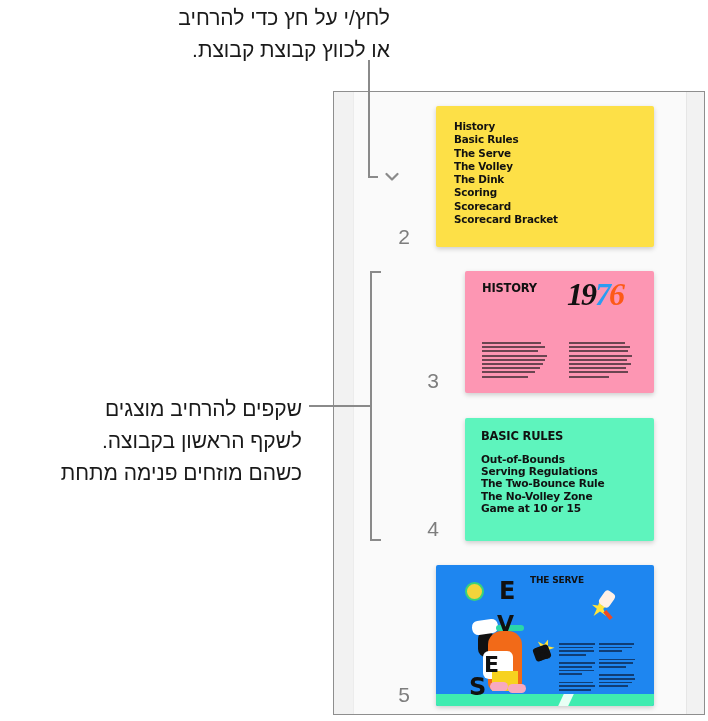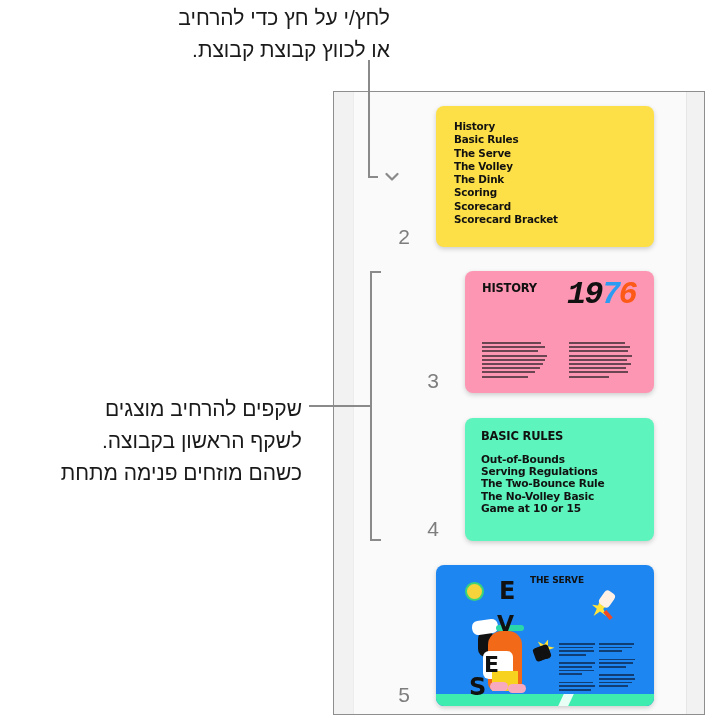--- a/index.html
+++ b/index.html
@@ -16,30 +16,30 @@
   .panel { position:absolute; left:333px; top:91px; width:372px; height:624px;
            border:1px solid #8e8e8e; background:#fafafa; box-sizing:border-box; overflow:hidden; }
   .panel .strip-left { position:absolute; left:0; top:0; width:19px; height:100%; background:#f2f2f2;
                        border-right:1px solid #ececec; }
   .panel .strip-right { position:absolute; right:0; top:0; width:17px; height:100%; background:#f2f2f2;
                         border-left:1px solid #e6e6e6; }
 
   .slide-num { position:absolute; color:#7d7d7d; font-family:"Liberation Sans", sans-serif; font-size:21px;
                width:30px; text-align:right; }
 
-  .slide { position:absolute; border-radius:8px; box-shadow:0 2px 5px rgba(0,0,0,0.18); overflow:hidden; }
+  .slide { position:absolute; border-radius:2px; box-shadow:0 2px 5px rgba(0,0,0,0.18); overflow:hidden; }
   .slide .t { font-family:"DejaVu Sans", sans-serif; font-weight:bold; color:#111; }
 
   .s2 { left:102px; top:14px; width:218px; height:141px; background:#fde047; }
   .s2 .list { position:absolute; left:18px; top:14px; font-size:10.4px; line-height:13.3px; letter-spacing:-0.2px; }
 
   .s3 { left:131px; top:179px; width:189px; height:122px; background:#fd96b3; }
   .s3 .title { position:absolute; left:17px; top:10px; font-size:11.5px; letter-spacing:-0.2px; }
   .s3 .year { position:absolute; left:102px; top:5px; font-size:32px; font-style:italic; letter-spacing:-2px;
-              font-family:Liberation Mono, monospace; font-weight:bold; }
+              font-family:Liberation Serif, serif; font-weight:bold; }
   .s3 .year .d1, .s3 .year .d2 { color:#111; }
   .s3 .year .d3 { color:#2b9cf2; }
   .s3 .year .d4 { color:#fd5a17; }
   .s3 .col { position:absolute; top:71px; width:66px; }
   .s3 .col .ln { height:2px; background:#3a2a30; margin-bottom:2.2px; opacity:0.75; }
 
   .s4 { left:131px; top:326px; width:189px; height:123px; background:#5ef4bd; }
   .s4 .title { position:absolute; left:16px; top:11px; font-size:11.5px; letter-spacing:-0.2px; }
   .s4 .list { position:absolute; left:16px; top:35px; font-size:10.6px; line-height:12.2px; letter-spacing:-0.2px; }
 
@@ -130,21 +130,21 @@
     </div>
   </div>
 
   <div class="slide-num" style="left:75px; top:425px;">4</div>
   <div class="slide s4">
     <div class="title t">BASIC RULES</div>
     <div class="list t">
       <div>Out-of-Bounds</div>
       <div>Serving Regulations</div>
       <div>The Two-Bounce Rule</div>
-      <div>The No-Volley Basic</div>
+      <div>The No-Volley Zone</div>
       <div>Game at 10 or 15</div>
     </div>
   </div>
 
   <div class="slide-num" style="left:46px; top:591px;">5</div>
   <div class="slide s5">
     <div class="ground"></div>
     <div class="stripe"></div>
     <div class="ball"></div>
     <div class="hair"></div>

